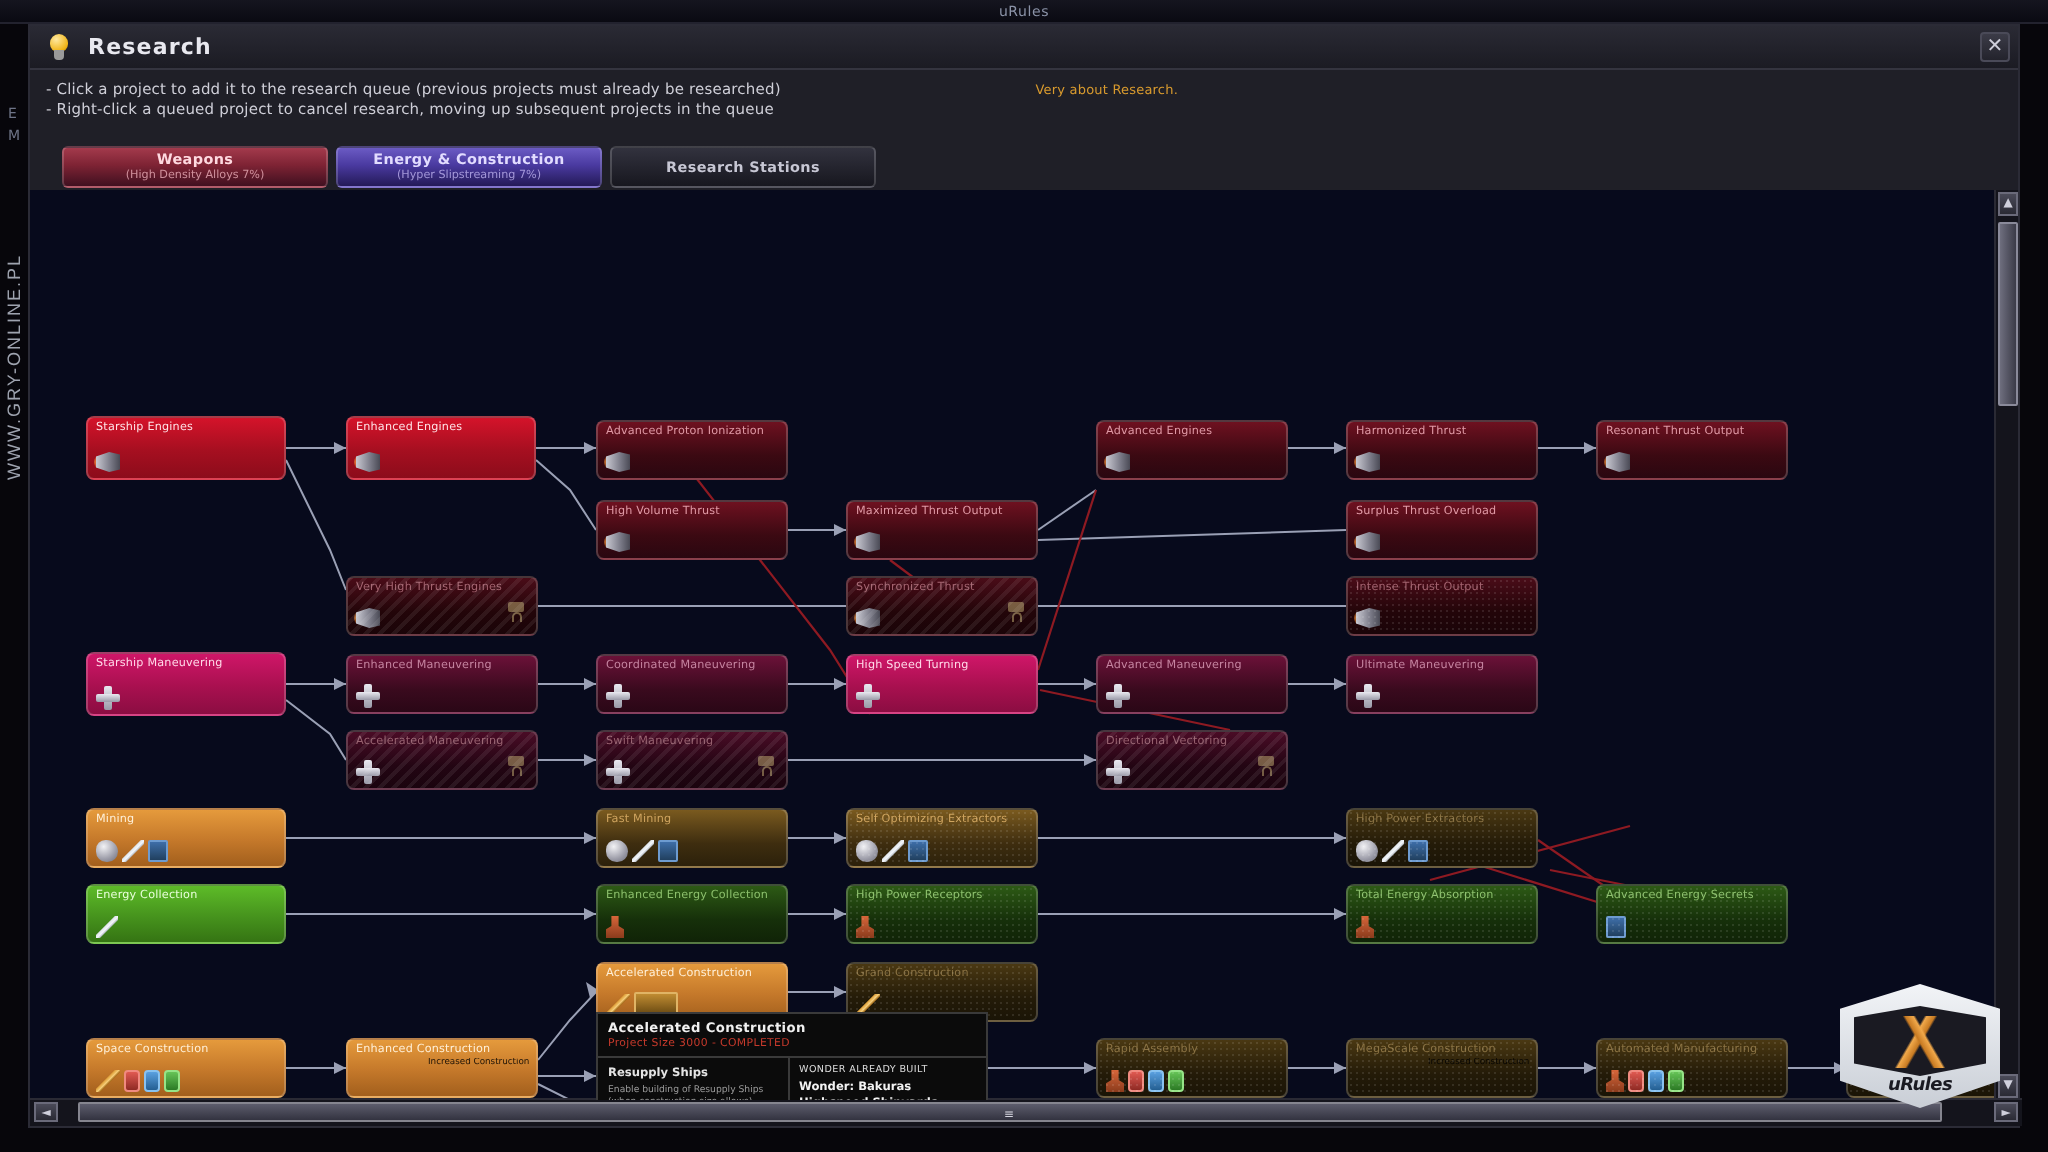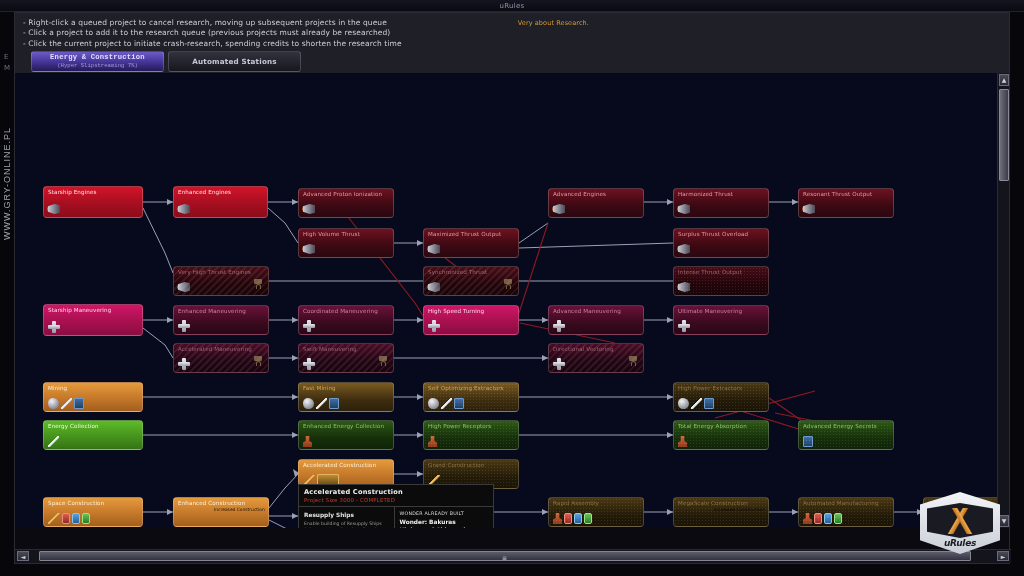--- a/index.html
+++ b/index.html
@@ -94,21 +94,21 @@
     width: 133px; height: 21px; border-radius: 3px;
     display: flex; flex-direction: column; align-items: center; justify-content: center;
     cursor: pointer; border: 1px solid rgba(255,255,255,.18);
     overflow: hidden;
   }
   .tab .t-name { font-size: 7.2px; font-weight: bold; letter-spacing: .2px; line-height: 9px; }
   .tab .t-sub  { font-size: 5.6px; line-height: 8px; opacity: .85; }
   .tab.weapons      { background: linear-gradient(#a33a4c, #7e2334 45%, #401020); }
   .tab.weapons .t-name { color: #ffd9e0; }
   .tab.weapons .t-sub  { color: #e2a4b0; }
-  .tab.energy       { background: linear-gradient(#6b5bc4, #4a3aa0 45%, #241a58); font-family: Liberation Mono, monospace; }
+  .tab.energy       { background: linear-gradient(#6b5bc4, #4a3aa0 45%, #241a58); }
   .tab.energy .t-name { color: #e2dcff; }
   .tab.energy .t-sub  { color: #b6aae8; }
   .tab.hightech     { background: linear-gradient(#2f9e3f, #1d7a2c 45%, #0c3a14); }
   .tab.hightech .t-name { color: #cdf3cf; }
   .tab.hightech .t-sub  { color: #a0d9a6; }
   .tab.stations     { background: linear-gradient(#343murk, #1c1c28); background: linear-gradient(#32323e, #17171f); }
   .tab.stations .t-name { color: #c7c7d4; }
 
   
   .tree-viewport {
@@ -322,35 +322,46 @@
 
   <div class="top-strip">
     <div class="top-strip-title">uRules</div>
   </div>
 
   <div class="gry-watermark">WWW.GRY-ONLINE.PL</div>
   <div class="left-edge-letters">E<br>M</div>
 
   <div class="research-window">
 
+    <div class="title-bar">
+      <span class="bulb-icon">
+        <span class="b"></span>
+          <span class="s"></span>
+      </span>
+      <span class="title-text">Research</span>
+      <span class="close-button">✕</span>
+    </div>
 
     <div class="instructions">
+      <div class="line">- Click a project to add it to the research queue (previous projects must already be researched)</div>
       <div class="line">- Right-click a queued project to cancel research, moving up subsequent projects in the queue</div>
-      <div class="line">- Click a project to add it to the research queue (previous projects must already be researched)</div>
-      <div class="line">- Click the current project to initiate crash-research, spending credits to shorten the research time</div>
       <div class="learn-link">Very about Research.</div>
     </div>
 
     <div class="tab-bar" id="tab-bar">
+        <div class="tab weapons">
+          <div class="t-name">Weapons</div>
+          <div class="t-sub">(High Density Alloys  7%)</div>
+        </div>
         <div class="tab energy">
           <div class="t-name">Energy &amp; Construction</div>
           <div class="t-sub">(Hyper Slipstreaming  7%)</div>
         </div>
         <div class="tab stations">
-          <div class="t-name">Automated Stations</div>
+          <div class="t-name">Research Stations</div>
         </div>
       </div>
 
     <div class="tree-viewport">
       <div class="tree-canvas">
 
         <svg class="tree-svg" width="994" height="455">
           <g stroke="#9aa0b5" stroke-width="1" fill="none">
 
             <path d="M128,129 L158,129"></path>

